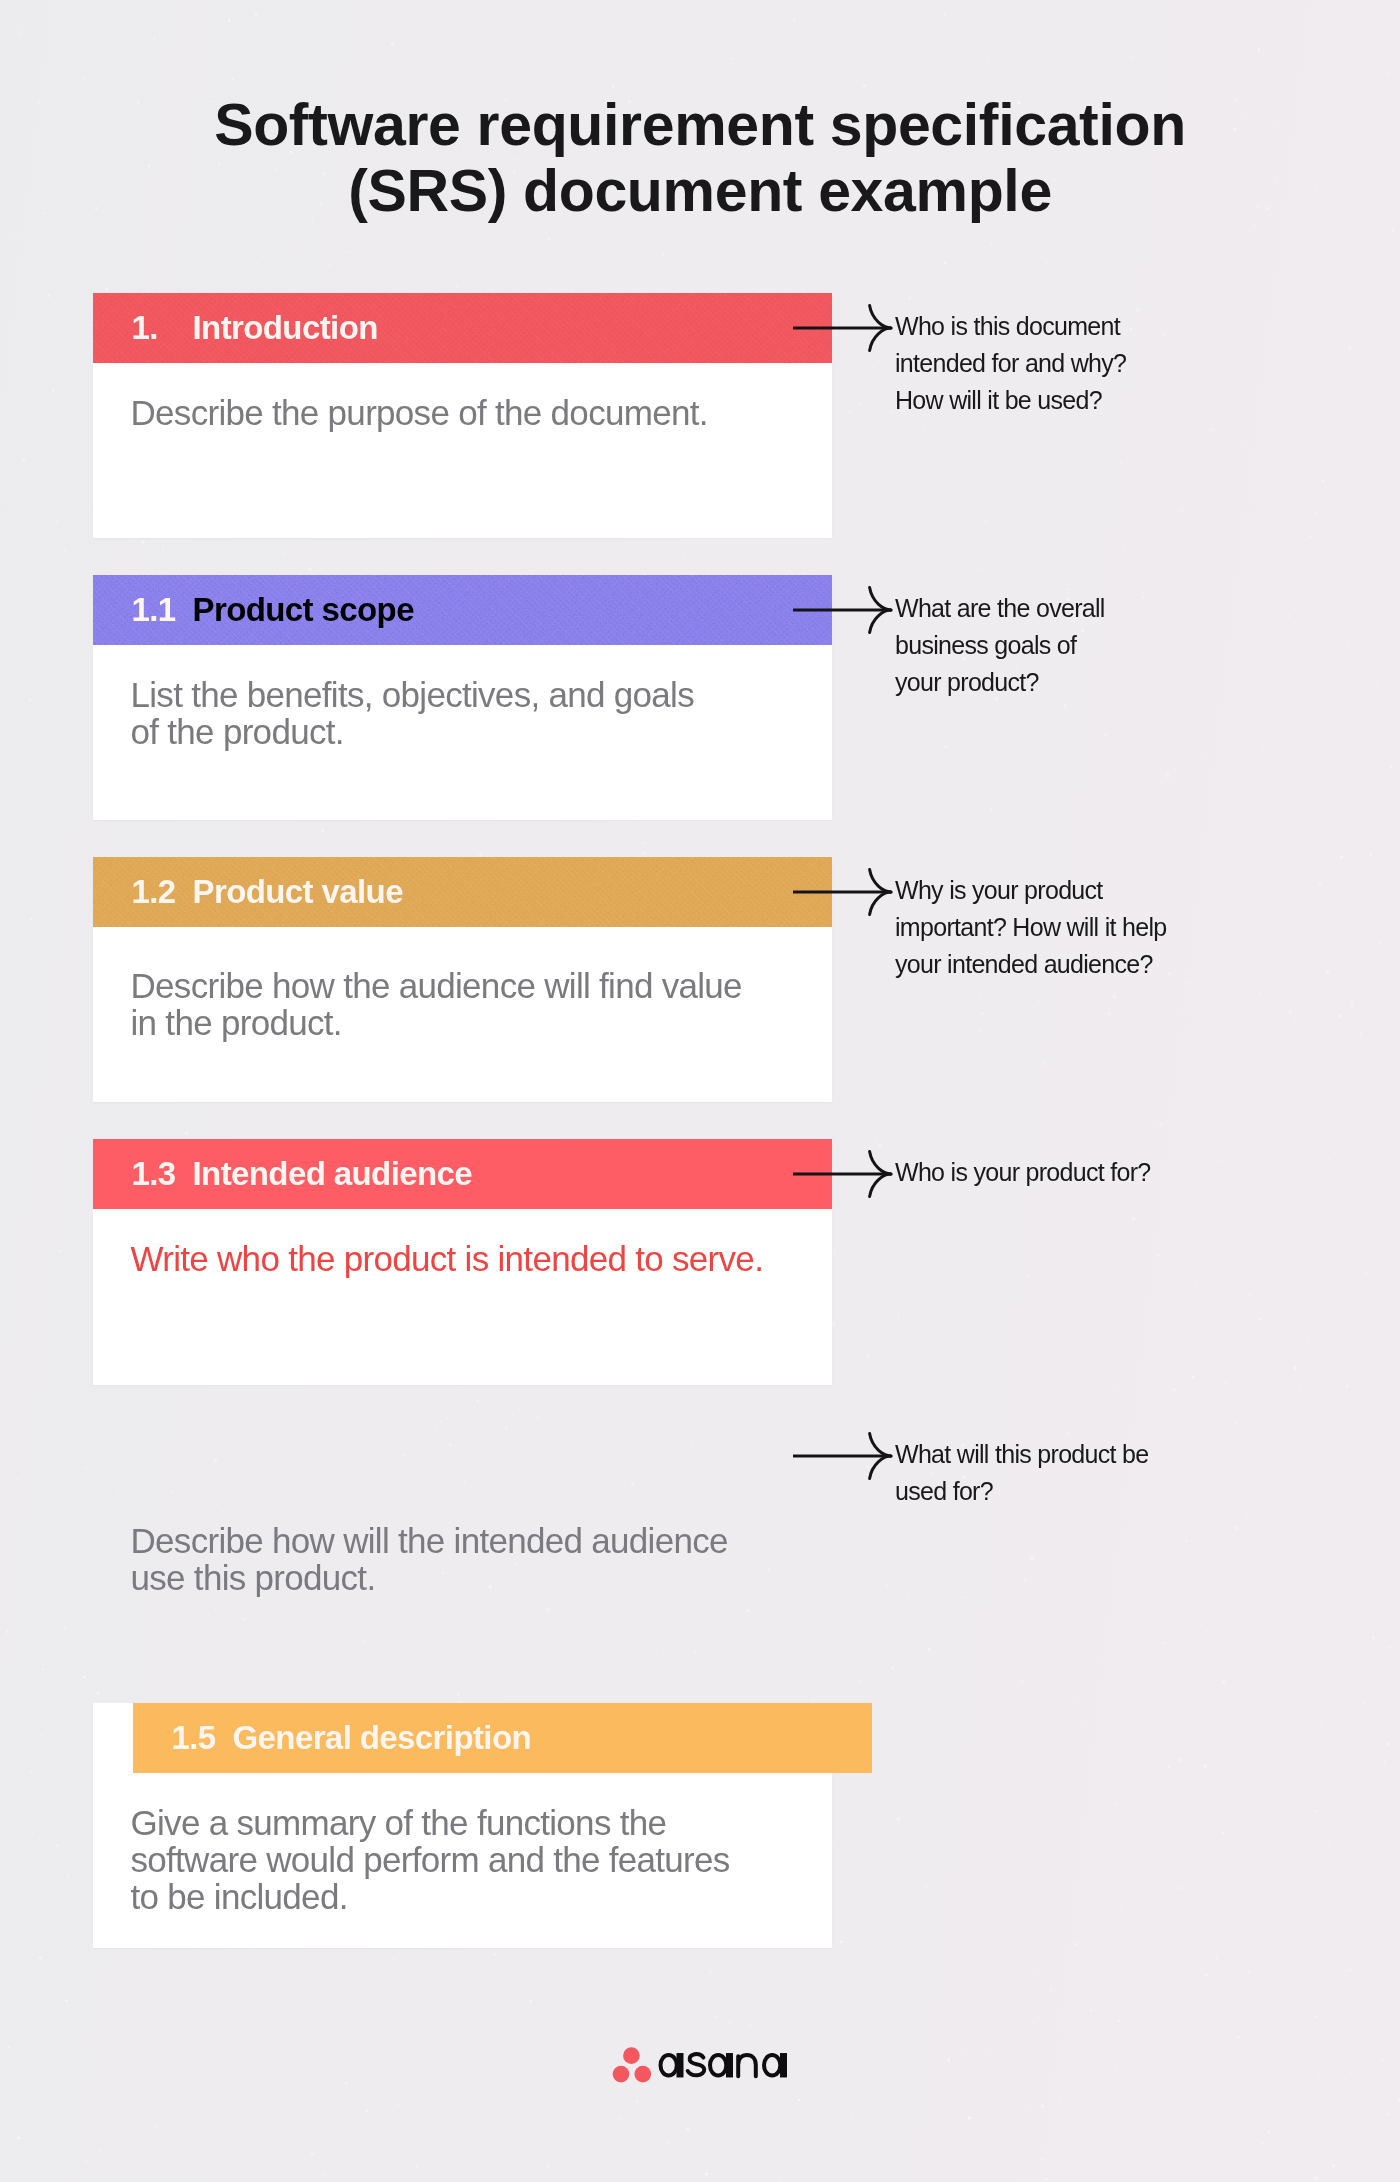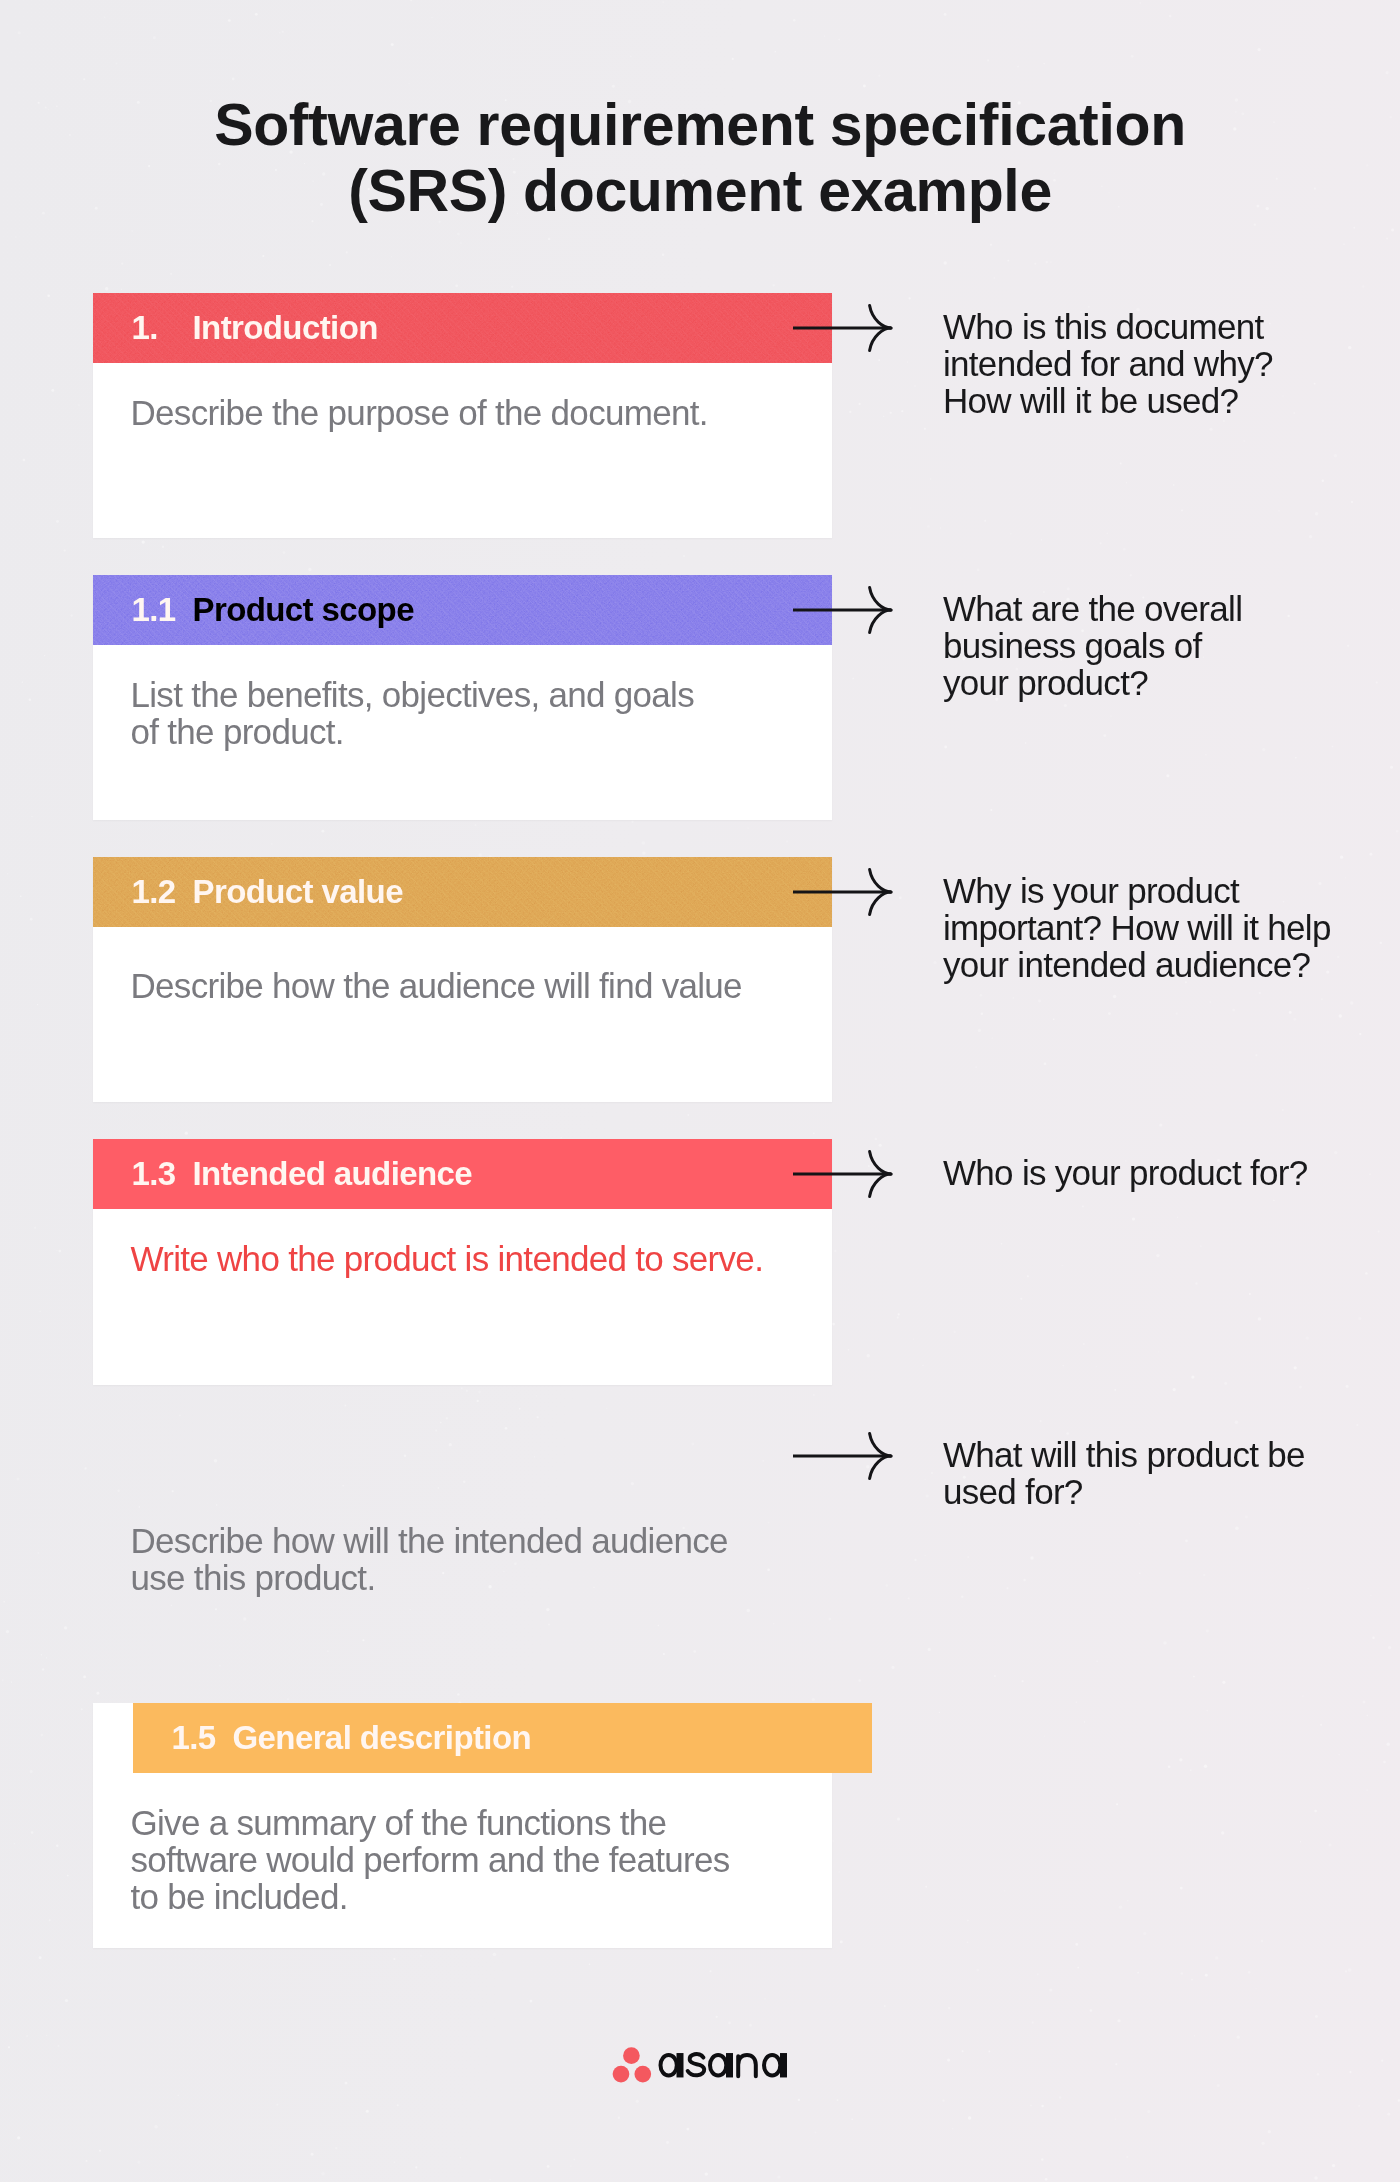--- a/index.html
+++ b/index.html
@@ -28,21 +28,21 @@
           repeating-linear-gradient(45deg,  rgba(255,255,255,1) 0 1px, rgba(0,0,0,0) 1px 4px),
           repeating-linear-gradient(-45deg, rgba(0,0,0,1) 0 1px, rgba(0,0,0,0) 1px 4px);}
   .bar .num{position:absolute;left:38.5px;top:0;height:70px;line-height:70px;
             color:#FFF6F1;font-size:33px;font-weight:700;letter-spacing:-0.6px;}
   .bar .lbl{position:absolute;left:99.5px;top:0;height:70px;line-height:70px;
             color:#FFF6F1;font-size:33px;font-weight:700;letter-spacing:-0.6px;}
   .body{position:absolute;left:130.5px;color:#7A7A7F;font-size:35px;line-height:37px;
         letter-spacing:-0.7px;white-space:nowrap;}
   .body div{height:37px;}
 
-  .note{position:absolute;left:943px;color:#19191B;font-size:35px;line-height:37px;
+  .note{position:absolute;left:895px;color:#19191B;font-size:25px;line-height:37px;
         letter-spacing:-0.7px;white-space:nowrap;}
   .note div{height:37px;}
 
   .arrow{position:absolute;left:790px;width:110px;height:52px;}
 
 </style>
 </head>
 <body>
 
 <div class="page" id="page">
@@ -947,20 +947,21 @@
           </filter>
           <rect width="100%" height="100%" filter="url(#gr2)"></rect>
         </svg>
         <div class="weave"></div>
         <div class="num" style="color: rgb(255, 246, 241);">1.2</div>
         <div class="lbl" style="color: rgb(255, 246, 241);">Product value</div>
       </div>
     </div>
     <div class="body" style="top: 967px; color: rgb(122, 122, 127);">
       <div>Describe how the audience will find value</div>
+      <div>in the product.</div>
     </div>
     <div class="note" style="top: 872px; color: rgb(25, 25, 27);">
       <div>Why is your product</div>
       <div>important? How will it help</div>
       <div>your intended audience?</div>
     </div>
     <svg class="arrow" viewBox="0 0 110 52" style="top: 866px;">
       <g fill="none" stroke="#141417" stroke-width="3" stroke-linecap="butt">
         <path d="M3 26 H101"></path>
         <path d="M79.6 3.6 C82.1 17.9 93.2 26.0 101 26" stroke-linecap="round"></path>

